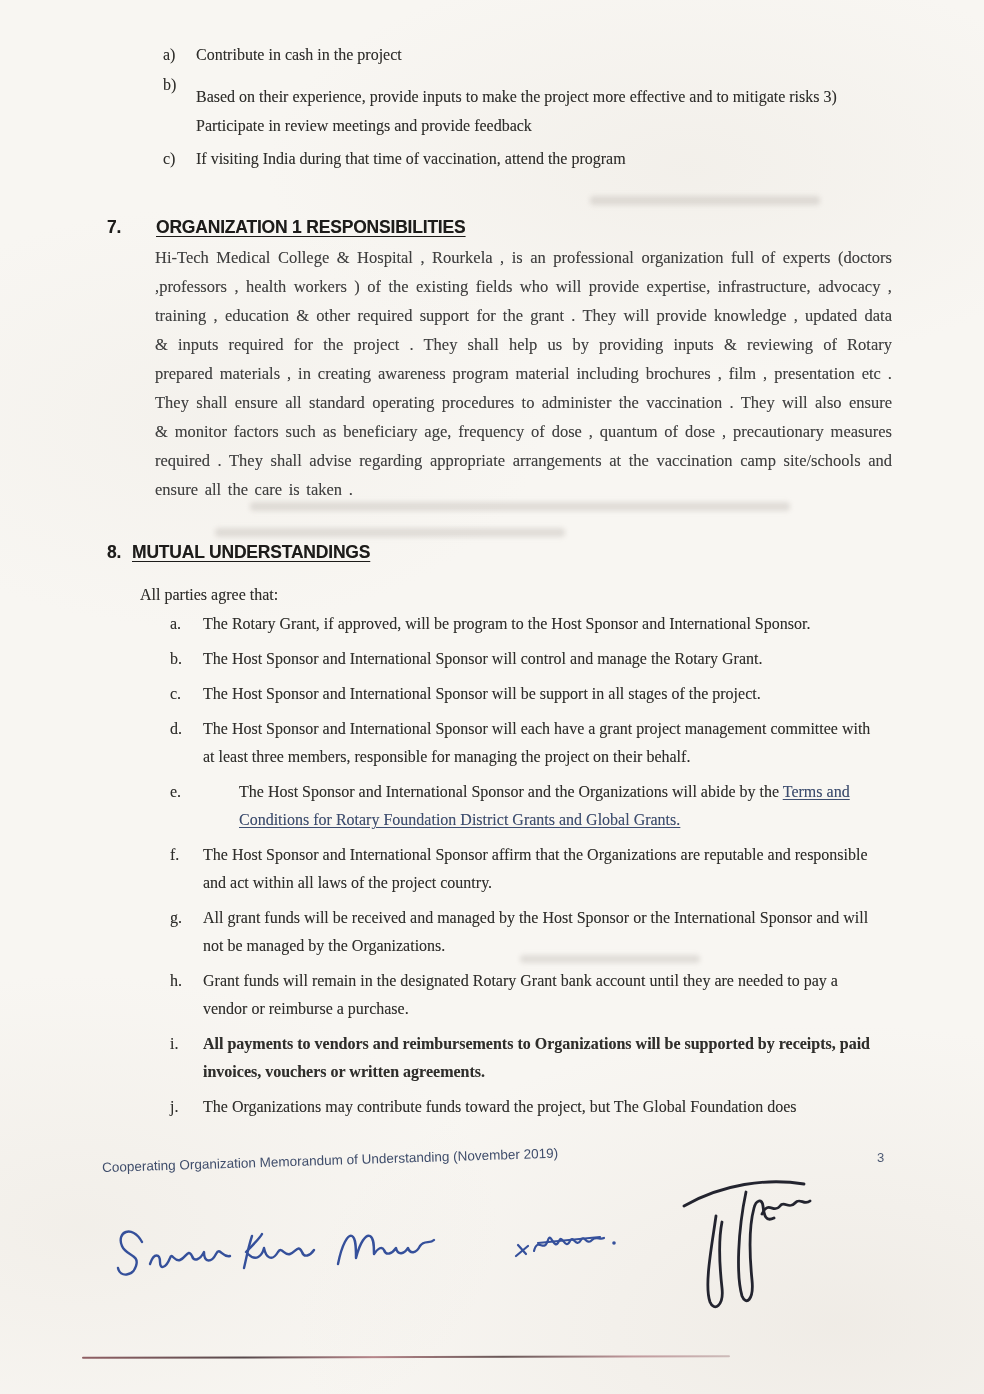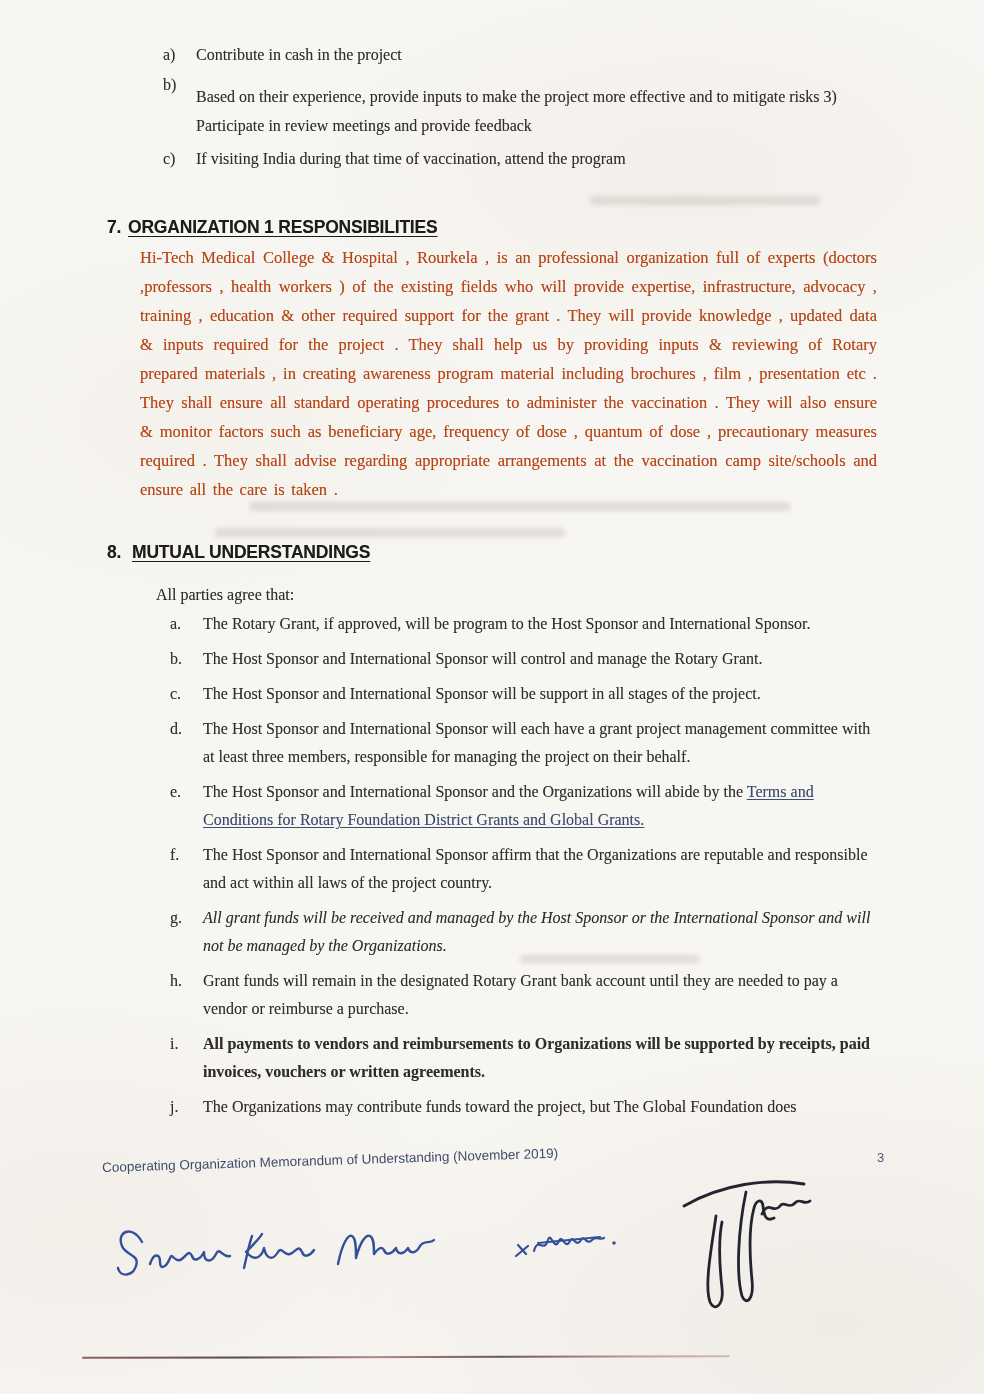--- a/index.html
+++ b/index.html
@@ -12,21 +12,21 @@
       radial-gradient(650px 320px at 70% 12%, rgba(236,232,225,0.45), transparent 65%),
       radial-gradient(500px 300px at 20% 30%, rgba(240,237,231,0.5), transparent 70%),
       #f8f6f2;
   }
   .abs{position:absolute;}
   .serif-text{font-size:16px;color:#2f2e2b;line-height:29.5px;text-shadow:0 0 0.5px rgba(40,40,40,0.35);}
   .row{display:flex;}
   .marker{flex:0 0 33px;}
   .sec-num,.sec-head{font-family:"Liberation Sans", sans-serif;font-weight:bold;font-size:17.5px;color:#1d1c1a;letter-spacing:-0.2px;text-shadow:0 0 0.5px rgba(20,20,20,0.4);}
   .sec-head{text-decoration:underline;text-underline-offset:3px;}
-  .para{width:737px;text-align:justify;font-size:16.5px;line-height:29px;word-spacing:2.5px;color:#c2410c;text-shadow:0 0 0.5px rgba(40,40,40,0.35);}
+  .para{width:737px;text-align:justify;font-size:16.5px;line-height:29px;word-spacing:2.5px;color:#404040;text-shadow:0 0 0.5px rgba(40,40,40,0.35);margin-left:15px;}
   .mutual .row{margin-bottom:7px;}
   .mutual .serif-text{line-height:28px;}
   .link{color:#3c4d71;text-decoration:underline;text-underline-offset:2px;}
   .footer{font-family:"Liberation Sans", sans-serif;font-size:13.5px;color:#3f4d6b;transform:rotate(-1.8deg);transform-origin:left center;white-space:nowrap;}
   .pagenum{font-family:"Liberation Sans", sans-serif;font-size:13px;color:#4e5a74;}
   .sep-line{height:2px;border-radius:1px;
     background:linear-gradient(90deg, rgba(110,47,54,0.75), rgba(70,55,58,0.9) 25%, rgba(140,60,70,0.6) 45%, rgba(80,60,60,0.85) 65%, rgba(150,80,90,0.55) 85%, rgba(120,70,75,0.3));
     transform:rotate(-0.15deg);}
   .ghost{background:rgba(168,163,155,0.30);filter:blur(2.5px);border-radius:4px;}
   svg{display:block;}
@@ -48,55 +48,55 @@
     <span class="marker serif-text">b)</span>
     <span class="serif-text" style="flex:1;margin-top:12px;">Based on their experience, provide inputs to make the project more effective and to mitigate risks 3) Participate in review meetings and provide feedback</span>
   </div>
   <div class="row" style="margin-top:3px;">
     <span class="marker serif-text">c)</span>
     <span class="serif-text" style="flex:1;">If visiting India during that time of vaccination, attend the program</span>
   </div>
 </div>
 
 <div class="abs sec-num" style="left:107px;top:217px;">7.</div>
-<div class="abs sec-head" style="left:128px;top:217px;">ORGANIZATION 1 RESPONSIBILITIES</div>
+<div class="abs sec-head" style="left:156px;top:217px;">ORGANIZATION 1 RESPONSIBILITIES</div>
 <div class="abs para" style="left:140px;top:243px;">Hi-Tech Medical College &amp; Hospital , Rourkela , is an professional organization full of experts (doctors ,professors , health workers ) of the existing fields who will provide expertise, infrastructure, advocacy , training , education &amp; other required support for the grant . They will provide knowledge , updated data &amp; inputs required for the project . They shall help us by providing inputs &amp; reviewing of Rotary prepared materials , in creating awareness program material including brochures , film , presentation etc . They shall ensure all standard operating procedures to administer the vaccination . They will also ensure &amp; monitor factors such as beneficiary age, frequency of dose , quantum of dose , precautionary measures required . They shall advise regarding appropriate arrangements at the vaccination camp site/schools and ensure all the care is taken .</div>
 
 <div class="abs sec-num" style="left:107px;top:542px;">8.</div>
 <div class="abs sec-head" style="left:132px;top:542px;">MUTUAL UNDERSTANDINGS</div>
-<div class="abs serif-text" style="left:156px;top:580px;">All parties agree that:</div>
+<div class="abs serif-text" style="left:140px;top:580px;">All parties agree that:</div>
 
 <div class="abs mutual" style="left:170px;top:610px;width:712px;">
   <div class="row">
     <span class="marker serif-text">a.</span>
     <span class="serif-text" style="flex:1;">The Rotary Grant, if approved, will be program to the Host Sponsor and International Sponsor.</span>
   </div>
   <div class="row">
     <span class="marker serif-text">b.</span>
     <span class="serif-text" style="flex:1;">The Host Sponsor and International Sponsor will control and manage the Rotary Grant.</span>
   </div>
   <div class="row">
     <span class="marker serif-text">c.</span>
     <span class="serif-text" style="flex:1;">The Host Sponsor and International Sponsor will be support in all stages of the project.</span>
   </div>
   <div class="row">
     <span class="marker serif-text">d.</span>
     <span class="serif-text" style="flex:1;">The Host Sponsor and International Sponsor will each have a grant project management committee with at least three members, responsible for managing the project on their behalf.</span>
   </div>
   <div class="row">
     <span class="marker serif-text">e.</span>
-    <span class="serif-text" style="flex:1;"><span>The Host Sponsor and International Sponsor and the Organizations will abide by the </span><span class="link">Terms and Conditions for Rotary Foundation District Grants and Global Grants.</span></span>
+    <span class="serif-text" style="flex:1;margin-left:36px;"><span>The Host Sponsor and International Sponsor and the Organizations will abide by the </span><span class="link">Terms and Conditions for Rotary Foundation District Grants and Global Grants.</span></span>
   </div>
   <div class="row">
     <span class="marker serif-text">f.</span>
     <span class="serif-text" style="flex:1;">The Host Sponsor and International Sponsor affirm that the Organizations are reputable and responsible and act within all laws of the project country.</span>
   </div>
   <div class="row">
     <span class="marker serif-text">g.</span>
-    <span class="serif-text" style="flex:1;font-style:italic;">All grant funds will be received and managed by the Host Sponsor or the International Sponsor and will not be managed by the Organizations.</span>
+    <span class="serif-text" style="flex:1;">All grant funds will be received and managed by the Host Sponsor or the International Sponsor and will not be managed by the Organizations.</span>
   </div>
   <div class="row">
     <span class="marker serif-text">h.</span>
     <span class="serif-text" style="flex:1;">Grant funds will remain in the designated Rotary Grant bank account until they are needed to pay a vendor or reimburse a purchase.</span>
   </div>
   <div class="row">
     <span class="marker serif-text">i.</span>
     <span class="serif-text" style="flex:1;font-weight:bold;">All payments to vendors and reimbursements to Organizations will be supported by receipts, paid invoices, vouchers or written agreements.</span>
   </div>
   <div class="row">

